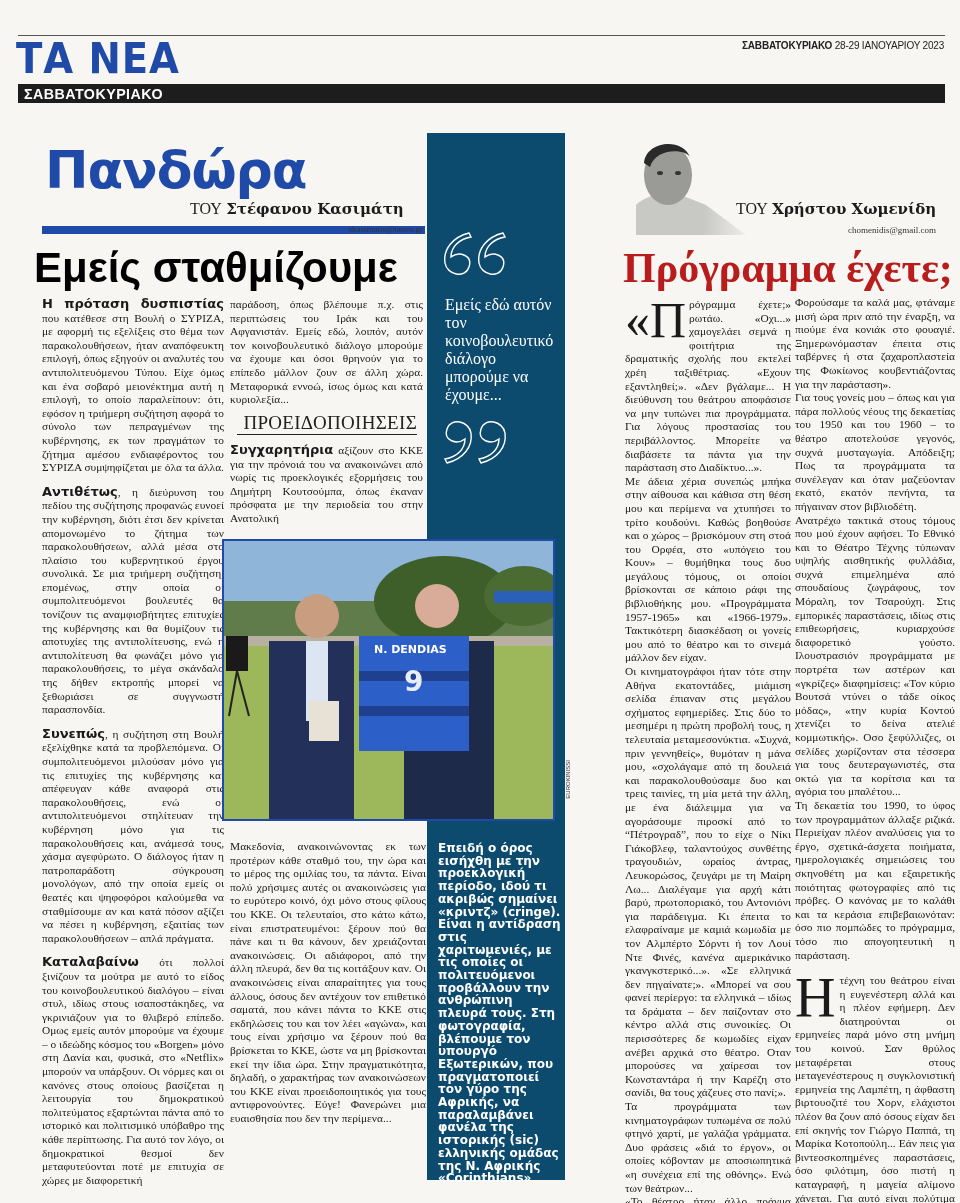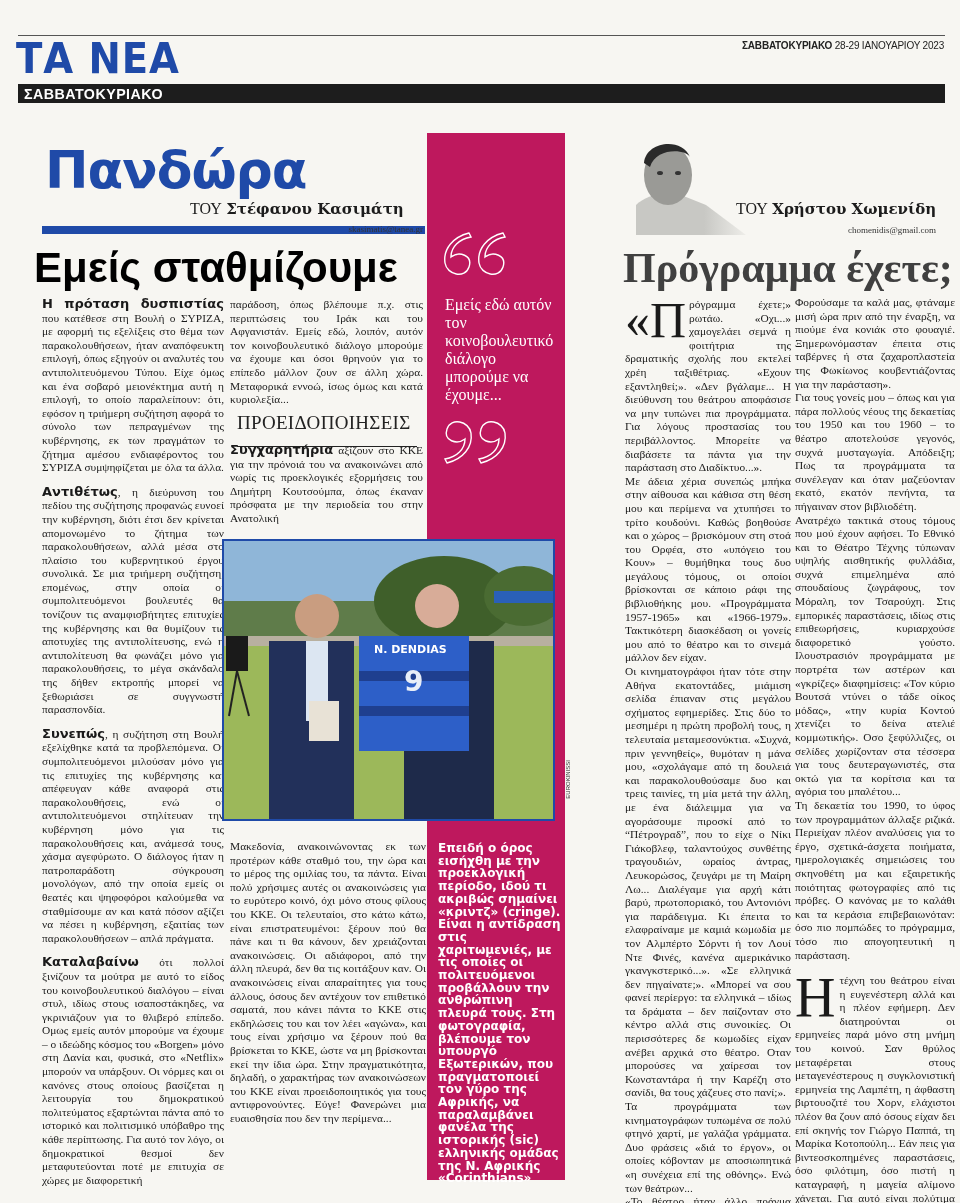--- a/index.html
+++ b/index.html
@@ -23,39 +23,39 @@
   .email-left { position: absolute; right: 537px; top: 224px; font-family: "Liberation Serif", serif; font-size: 9px; color: #333; }
   .headline-left { position: absolute; left: 34px; top: 244px; font-family: Liberation Sans, sans-serif; font-size: 42px; color: #000000; }
 
   .body-text { font-family: "Liberation Serif", serif; font-size: 11.4px; line-height: 13.6px; text-align: justify; color: #1a1a1a; }
   .body-text p { margin-bottom: 10px; }
   .lead { font-family: "DejaVu Sans", sans-serif; font-weight: 900; font-size: 13px; }
   .colA { position: absolute; left: 42px; top: 297px; width: 182px; }
   .colB { position: absolute; left: 230px; top: 298px; width: 193px; }
   .colB2 { position: absolute; left: 230px; top: 840px; width: 196px; }
 
-  .warnings-head { position: absolute; left: 237px; top: 412px; font-family: "Liberation Serif", serif; font-size: 19px; color: #222; letter-spacing: 0.3px; border-bottom: 1px solid #222; padding-bottom: 12px; width: 180px; }
+  .warnings-head { position: absolute; left: 237px; top: 412px; font-family: "Liberation Serif", serif; font-size: 19px; color: #222; letter-spacing: 0.3px; border-bottom: 1px solid #222; padding-bottom: 0; width: 180px; text-align: right; }
   .warnings-body { position: absolute; left: 230px; top: 443px; width: 193px; }
 
   
-  .blue-column { position: absolute; left: 427px; top: 133px; width: 138px; height: 1047px; background: #be185d; text-decoration: underline; }
+  .blue-column { position: absolute; left: 427px; top: 133px; width: 138px; height: 1047px; background: #0c4a6e; text-decoration: underline; }
   .quote-open, .quote-close { position: absolute; left: 12px; width: 70px; height: 52px; }
   .quote-open { top: 96px; }
   .quote-close { top: 282px; }
   .pull-quote { position: absolute; left: 18px; top: 163px; width: 110px; font-family: "Liberation Serif", serif; font-size: 16px; line-height: 18px; color: #fff; }
 
   .photo { position: absolute; left: 222px; top: 539px; width: 333px; height: 282px; overflow: hidden; border: 2px solid #1f4aa8; }
   .photo-credit { position: absolute; left: 565px; top: 760px; writing-mode: vertical-rl; transform: rotate(180deg); font-family: "Liberation Sans", sans-serif; font-size: 6px; color: #333; }
   .caption { position: absolute; left: 438px; top: 842px; width: 124px; font-family: "DejaVu Sans", sans-serif; font-weight: 700; font-size: 12px; line-height: 12.7px; color: #fff; }
 
   
   .author-photo { position: absolute; left: 626px; top: 135px; width: 130px; height: 100px; }
   .byline-right { position: absolute; left: 736px; top: 200px; font-size: 14px; }
   .email-right { position: absolute; left: 848px; top: 225px; font-family: "Liberation Serif", serif; font-size: 9px; color: #333; }
-  .headline-right { position: absolute; left: 623px; top: 244px; font-family: "Liberation Serif", serif; font-size: 42px; color: #404040; }
+  .headline-right { position: absolute; left: 623px; top: 244px; font-family: "Liberation Serif", serif; font-size: 42px; color: #b91c1c; }
   .colC { position: absolute; left: 625px; top: 298px; width: 166px; }
   .colD { position: absolute; left: 795px; top: 296px; width: 160px; }
   .colC p, .colD p { margin-bottom: 0; }
   .dropcap-q { float: left; font-family: "Liberation Serif", serif; font-size: 50px; line-height: 40px; margin-right: 3px; margin-top: 2px; }
   .dropcap-h { float: left; font-family: "Liberation Serif", serif; font-size: 56px; line-height: 44px; margin-right: 4px; margin-top: 2px; }
   .gap { height: 12px; }
 </style>
 </head>
 <body>
 

